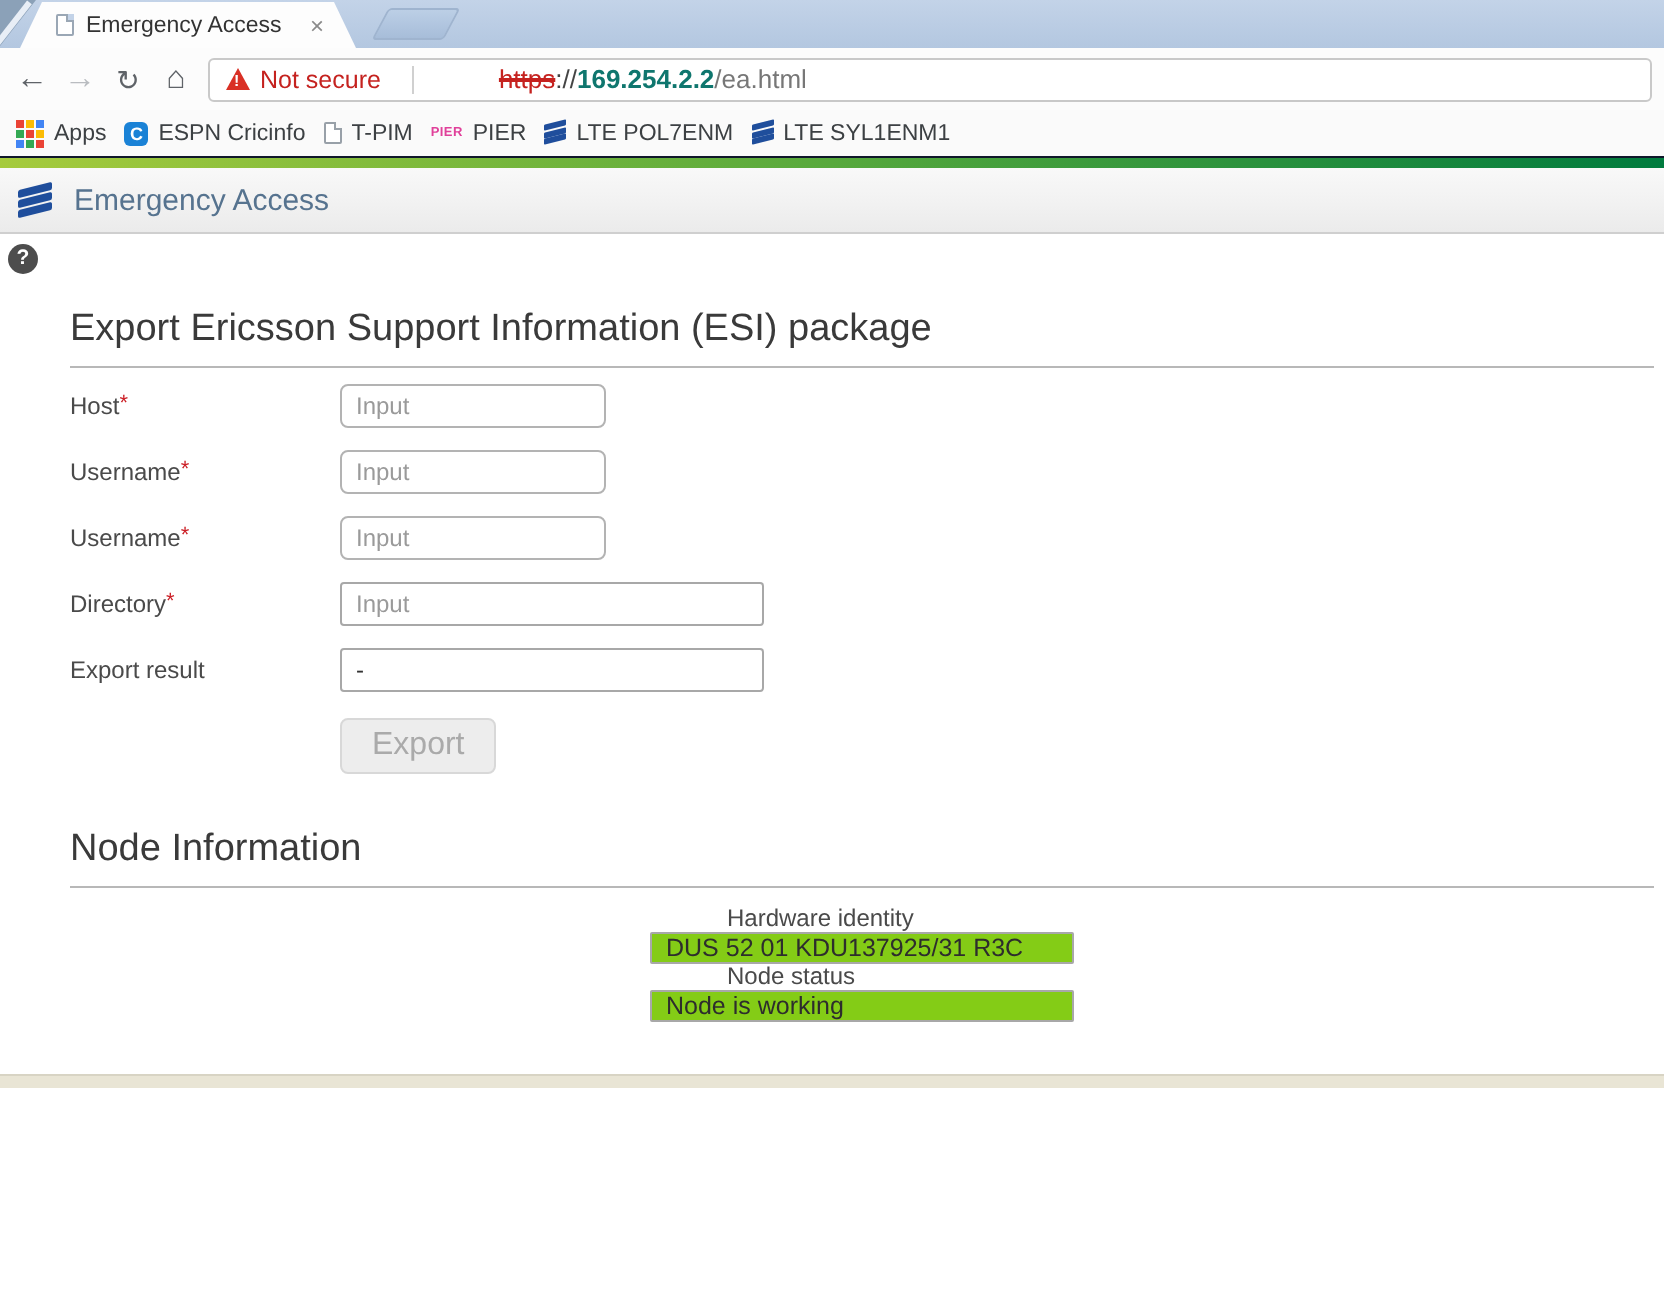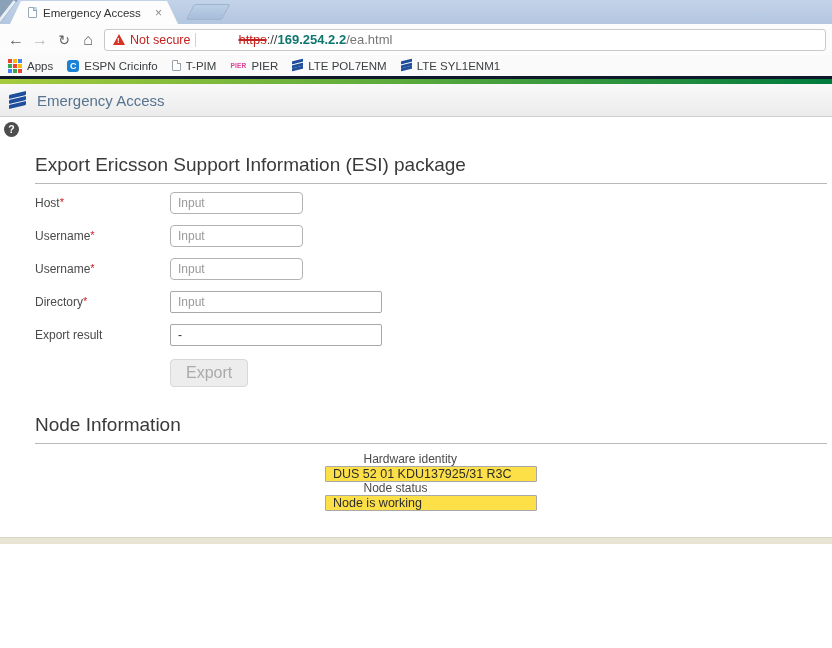--- a/index.html
+++ b/index.html
@@ -29,31 +29,31 @@
   
   .toolbar { height:31px; background:#fcfcfc; display:flex; align-items:center; padding:0 6px 0 4px; }
   .nav-btn { width:24px; text-align:center; font-size:16px; color:#5f6368; line-height:1; cursor:pointer; }
   .nav-btn.disabled { color:#b9bcc0; }
   .nav-btn.reload { font-size:14px; }
   .url-bar { flex:1; height:22px; margin-left:4px; background:#fff; border:1px solid #c9c9c9;
     border-radius:3px; display:flex; align-items:center; padding:0 8px; overflow:hidden; }
   .warn-triangle { position:relative; width:0; height:0; border-left:6px solid transparent;
     border-right:6px solid transparent; border-bottom:11px solid #d93025; margin-right:5px; flex:none; }
   .warn-triangle span { position:absolute; left:-2px; top:2px; color:#fff; font-size:8px; font-weight:bold; }
-  .not-secure { color:#c5221f; font-size:12.5px; margin-right:5px; white-space:nowrap; }
+  .not-secure { color:#c5221f; font-size:12.5px; margin-right:16px; white-space:nowrap; }
   .url-sep { width:1px; height:14px; background:#d0d0d0; margin-right:7px; flex:none; }
   .url-text { font-size:13px; white-space:nowrap; }
   .scheme-struck { color:#c5221f; text-decoration:line-through; text-decoration-thickness:2px;padding-left:35px; }
   .url-host { color:#0f766e; font-weight:bold; }
   .url-mid { color:#444; }
   .url-path { color:#777; }
 
   
-  .bookmarks-bar { height:24px; background:#fafafa; border-bottom:3px solid #0f172a;
-    display:flex; align-items:center; padding:0 8px; gap:14px; }
+  .bookmarks-bar { height:24px; background:#fafafa; border-bottom:1px solid #0f172a;
+    display:flex; align-items:center; padding:0 8px; gap:9px; }
   .bookmark { display:flex; align-items:center; gap:5px; font-size:11.5px; color:#3c4043;
     white-space:nowrap; cursor:pointer; }
   .apps-grid { display:grid; grid-template-columns:repeat(3,4px); grid-template-rows:repeat(3,4px); gap:1px; }
   .apps-grid i { display:block; }
   .espn-icon { width:12px; height:12px; border-radius:3px; background:#1a82d6; color:#fff;
     font-size:9px; font-weight:bold; text-align:center; line-height:12px; }
   .doc-icon { width:9px; height:11px; background:#fff; border:1px solid #98a0a8; border-radius:1px; position:relative; }
   .doc-icon::after { content:""; position:absolute; right:-1px; top:-1px; width:3px; height:3px;
     background:#fafafa; border-left:1px solid #98a0a8; border-bottom:1px solid #98a0a8; }
   .pier-icon { color:#e0409a; font-size:6.5px; font-weight:bold; letter-spacing:0.2px; }
@@ -80,21 +80,21 @@
   .divider { border:none; border-top:1px solid #b8b8b8; margin-top:7px; }
   .form-block { margin-top:8px; }
   .form-row { display:flex; align-items:center; height:22px; margin-bottom:11px; }
   .form-row.tight { margin-bottom:7px;flex-direction:column; }
   .form-label { width:135px; font-size:12px; color:#4a4a4a; flex:none; }
   .req { color:#cc2027; font-size:11px; vertical-align:top; }
   input { font-family:"Liberation Sans", sans-serif; font-size:12px; color:#333; outline:none; }
   .input-short { width:133px; height:22px; border:1px solid #b3b3b3; border-radius:4px; padding:0 7px; }
   .input-long  { width:212px; height:22px; border:1px solid #a8a8a8; border-radius:2px; padding:0 7px; }
   .input-value { width:212px; height:22px; border:1px solid #a8a8a8; border-radius:1px; padding:0 7px;
-    font-size:12.5px; color:#2d2d2d; background:#fde047; }
+    font-size:12.5px; color:#2d2d2d; background:#84cc16; }
   input::placeholder { color:#9a9a9a; }
   .btn-export { margin-left:135px; margin-top:2px; padding:4px 15px; font-size:16px; color:#aaa;
     background:#ededed; border:1px solid #d8d8d8; border-radius:4px; }
   .btn-restore { margin-top:15px; padding:4px 9px; font-size:12px; color:#444;
     background:linear-gradient(#f8f8f8,#e9e9e9); border:1px solid #9e9e9e; border-radius:3px; cursor:pointer; }
 
   .annotation { position:absolute; left:12px; top:560px; pointer-events:none; z-index:5; }
   .bottom-bar { position:absolute; left:0; bottom:0; width:832px; height:7px;
     background:#e9e5d5; border-top:1px solid #d8d4c4; }
 </style>

